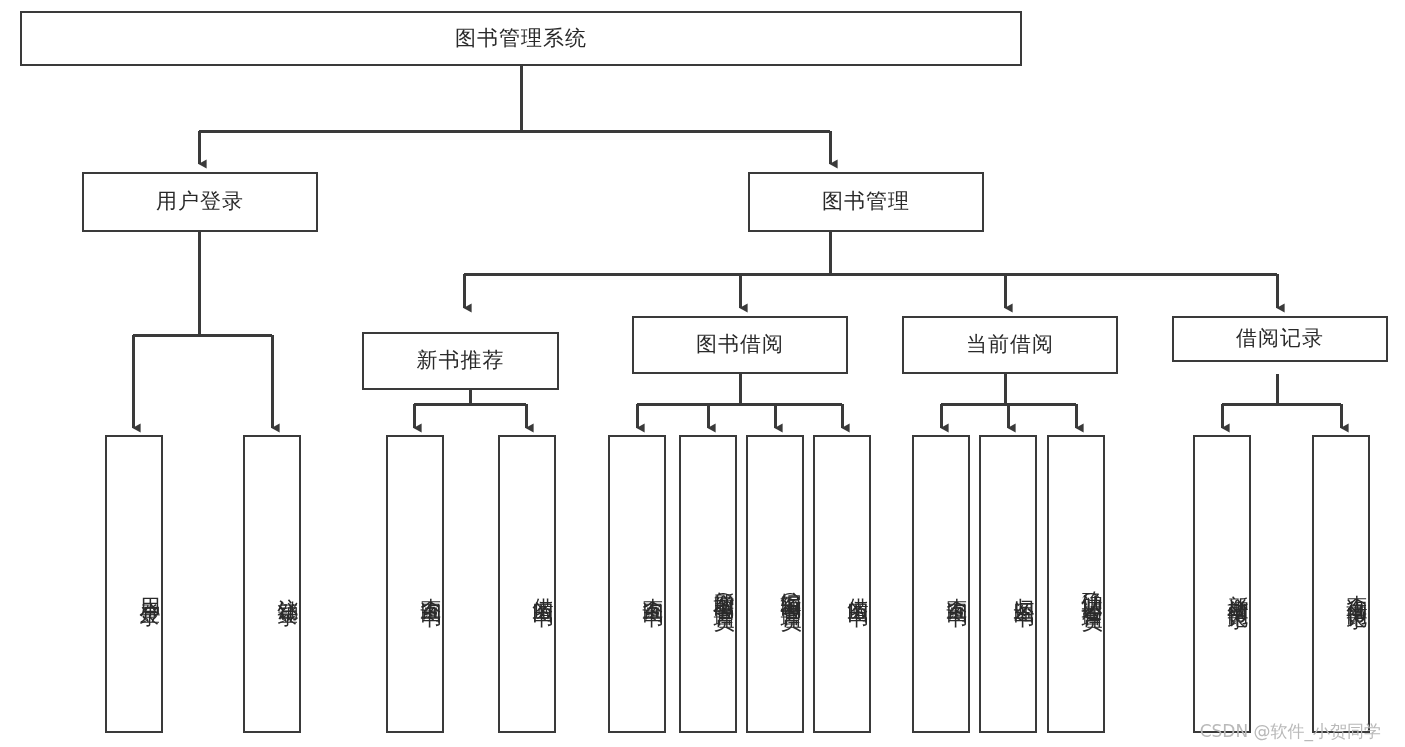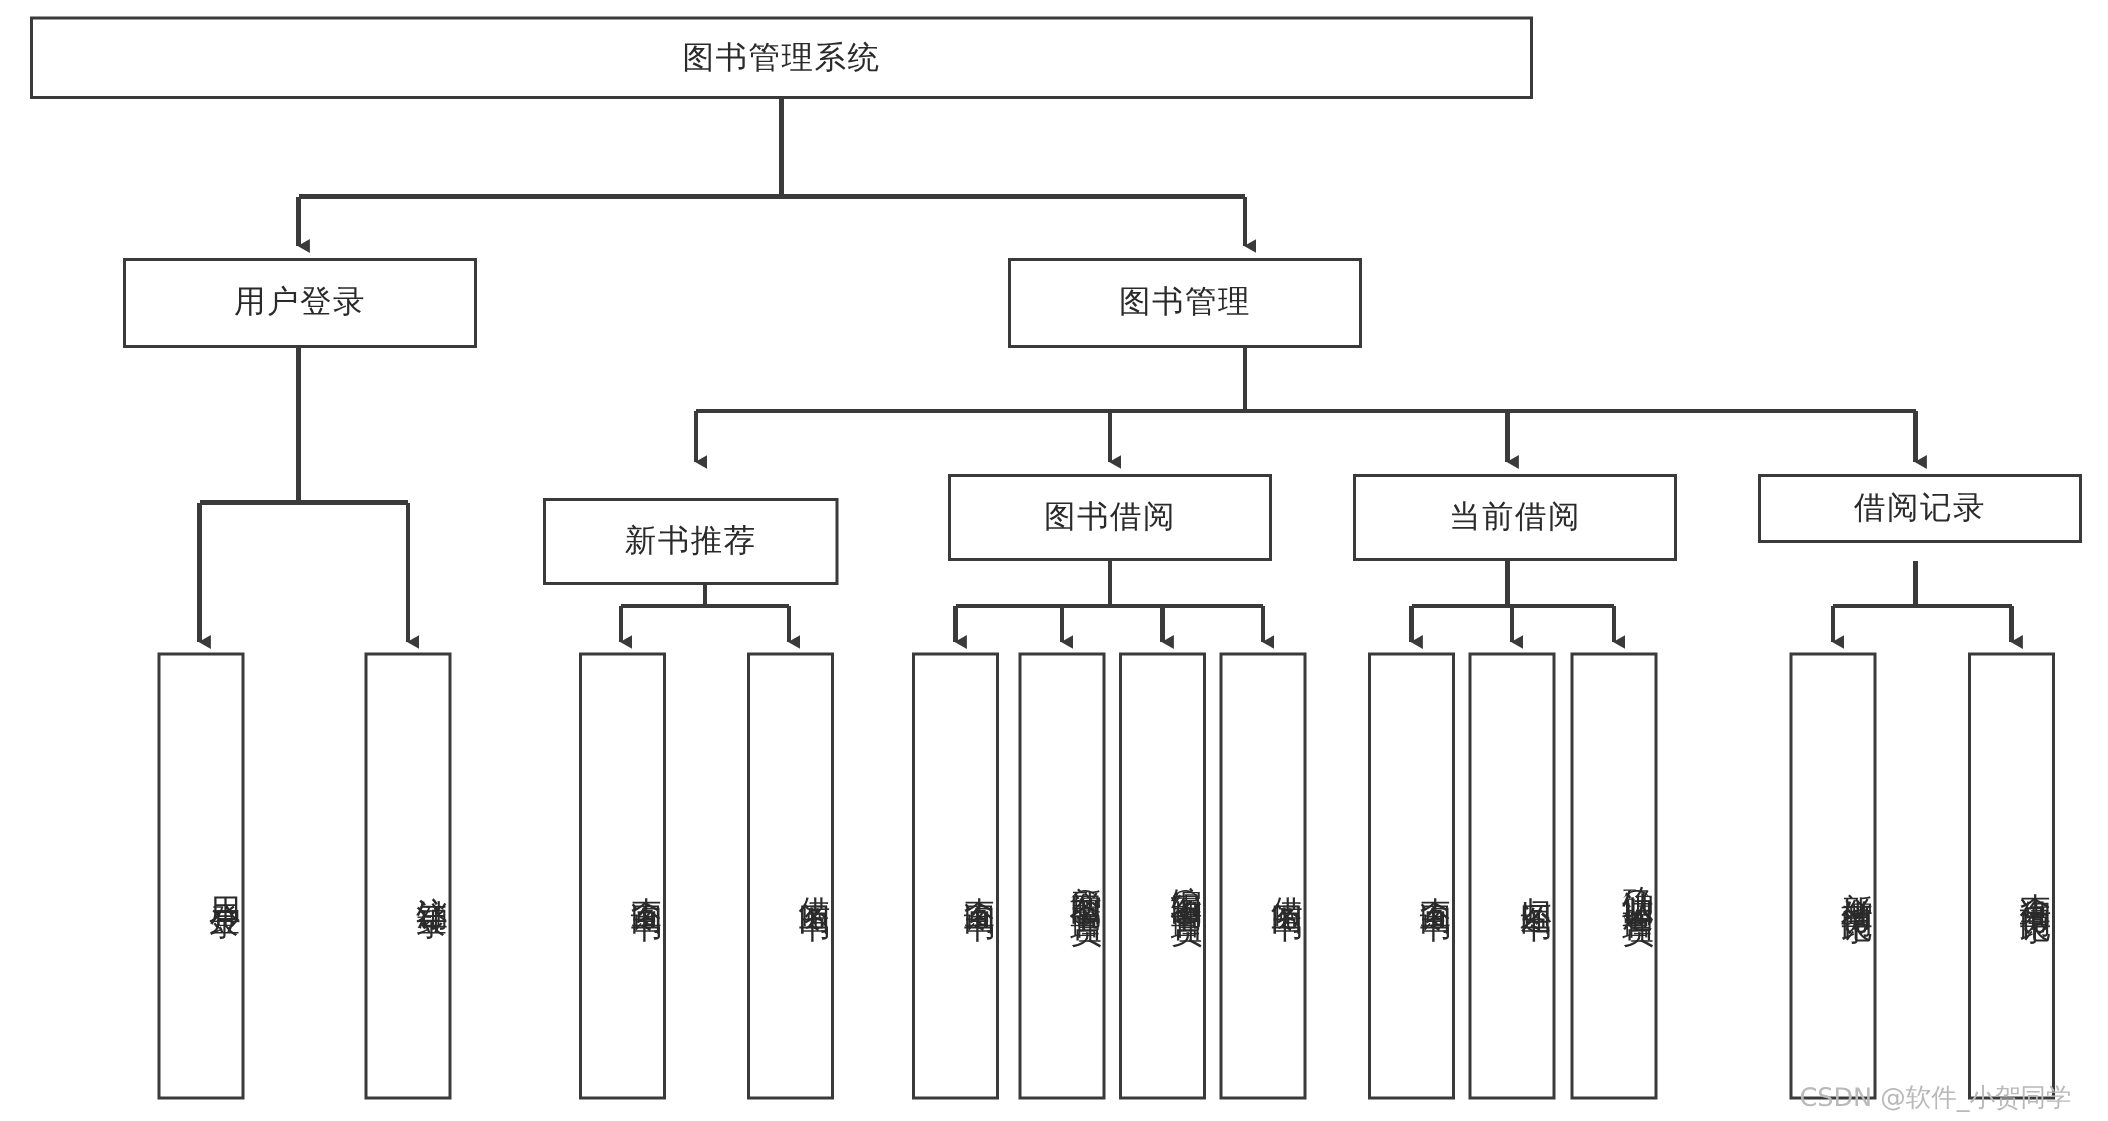--- a/index.html
+++ b/index.html
@@ -107,21 +107,21 @@
       <path d="M1222,404 L1341,404"></path>
       <path d="M1222,404 L1222,428" marker-end="url(#arrow)"></path>
       <path d="M1341,404 L1341,428" marker-end="url(#arrow)"></path>
     </g>
   </svg>
 
   <div class="node h" style="left:20px;top:11px;width:1002px;height:55px;">图书管理系统</div>
 
   <div class="node h" style="left:82px;top:172px;width:236px;height:60px;">用户登录</div>
 
-  <div class="node h" style="left:672px;top:172px;width:236px;height:60px;">图书管理</div>
+  <div class="node h" style="left:748px;top:172px;width:236px;height:60px;">图书管理</div>
 
   <div class="node h" style="left:362px;top:332px;width:197px;height:58px;">新书推荐</div>
 
   <div class="node h" style="left:632px;top:316px;width:216px;height:58px;">图书借阅</div>
 
   <div class="node h" style="left:902px;top:316px;width:216px;height:58px;">当前借阅</div>
 
   <div class="node h" style="left:1172px;top:316px;width:216px;height:46px;">借阅记录</div>
 
   <div class="node v" style="left:105px;top:435px;width:58px;height:298px;">

